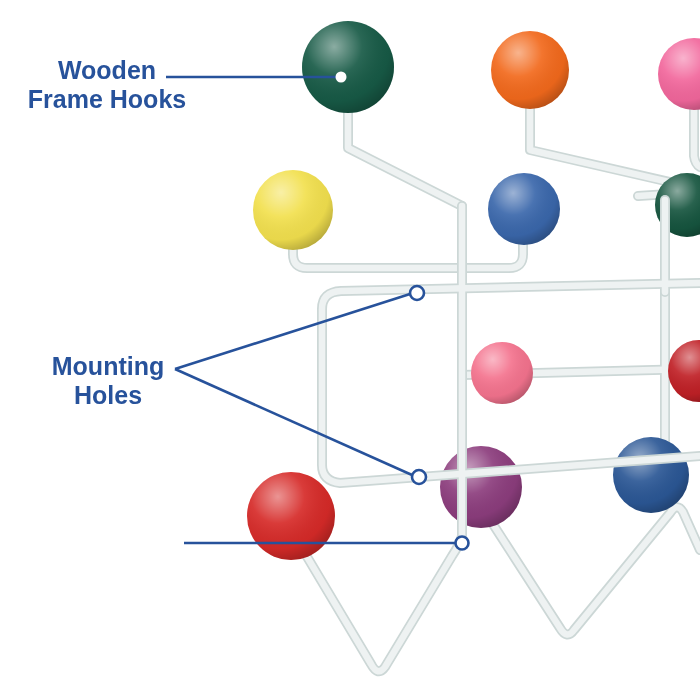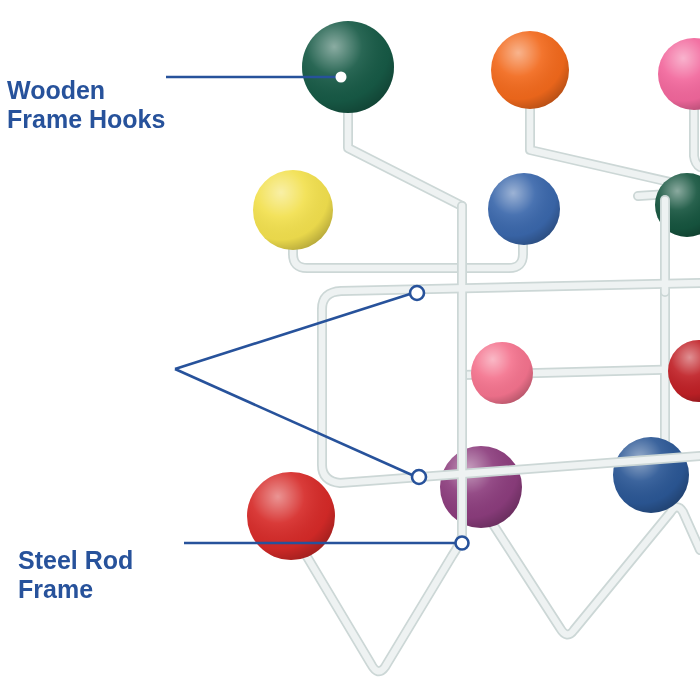--- a/index.html
+++ b/index.html
@@ -9,24 +9,23 @@
     background:#ffffff;
     overflow:hidden;
     font-family:"Liberation Sans", sans-serif;
   }
   .stage svg{position:absolute;left:0;top:0;}
   .rod-o{fill:none;stroke:#ccd7d6;stroke-width:10;stroke-linecap:round;stroke-linejoin:round;}
   .rod-i{fill:none;stroke:#eef2f2;stroke-width:6.5;stroke-linecap:round;stroke-linejoin:round;}
   .leader{fill:none;stroke:#27529b;stroke-width:2.6;}
   .hole{fill:#ffffff;stroke:#27529b;stroke-width:2.6;}
   .callout{
-    position:absolute;width:200px;
+    position:absolute;width:200px;text-align:center;
     font-weight:700;font-size:25px;line-height:29px;color:#27529b;
     letter-spacing:0px;
-    margin-top:20px;
   }
   #callout-wooden{left:7px;top:56px;}
   #callout-mounting{left:8px;top:352px;}
   #callout-steel{left:18px;top:526px;}
 </style>
 </head>
 <body>
 
 <div class="stage">
 
@@ -121,19 +120,19 @@
       <circle cx="419" cy="477" r="7" class="hole"></circle>
       <circle cx="462" cy="543" r="6.5" class="hole"></circle>
     </g>
   </svg>
 
   <div class="callout" id="callout-wooden">
     <div>Wooden</div>
     <div>Frame Hooks</div>
   </div>
 
+  <div class="callout" id="callout-mounting">
+    <div>Mounting</div>
+    <div>Holes</div>
+  </div>
 
-  <div class="callout" id="callout-steel">
-    <div>Steel Rod</div>
-    <div>Frame</div>
-  </div>
 
 </div>
 
 </body></html>

